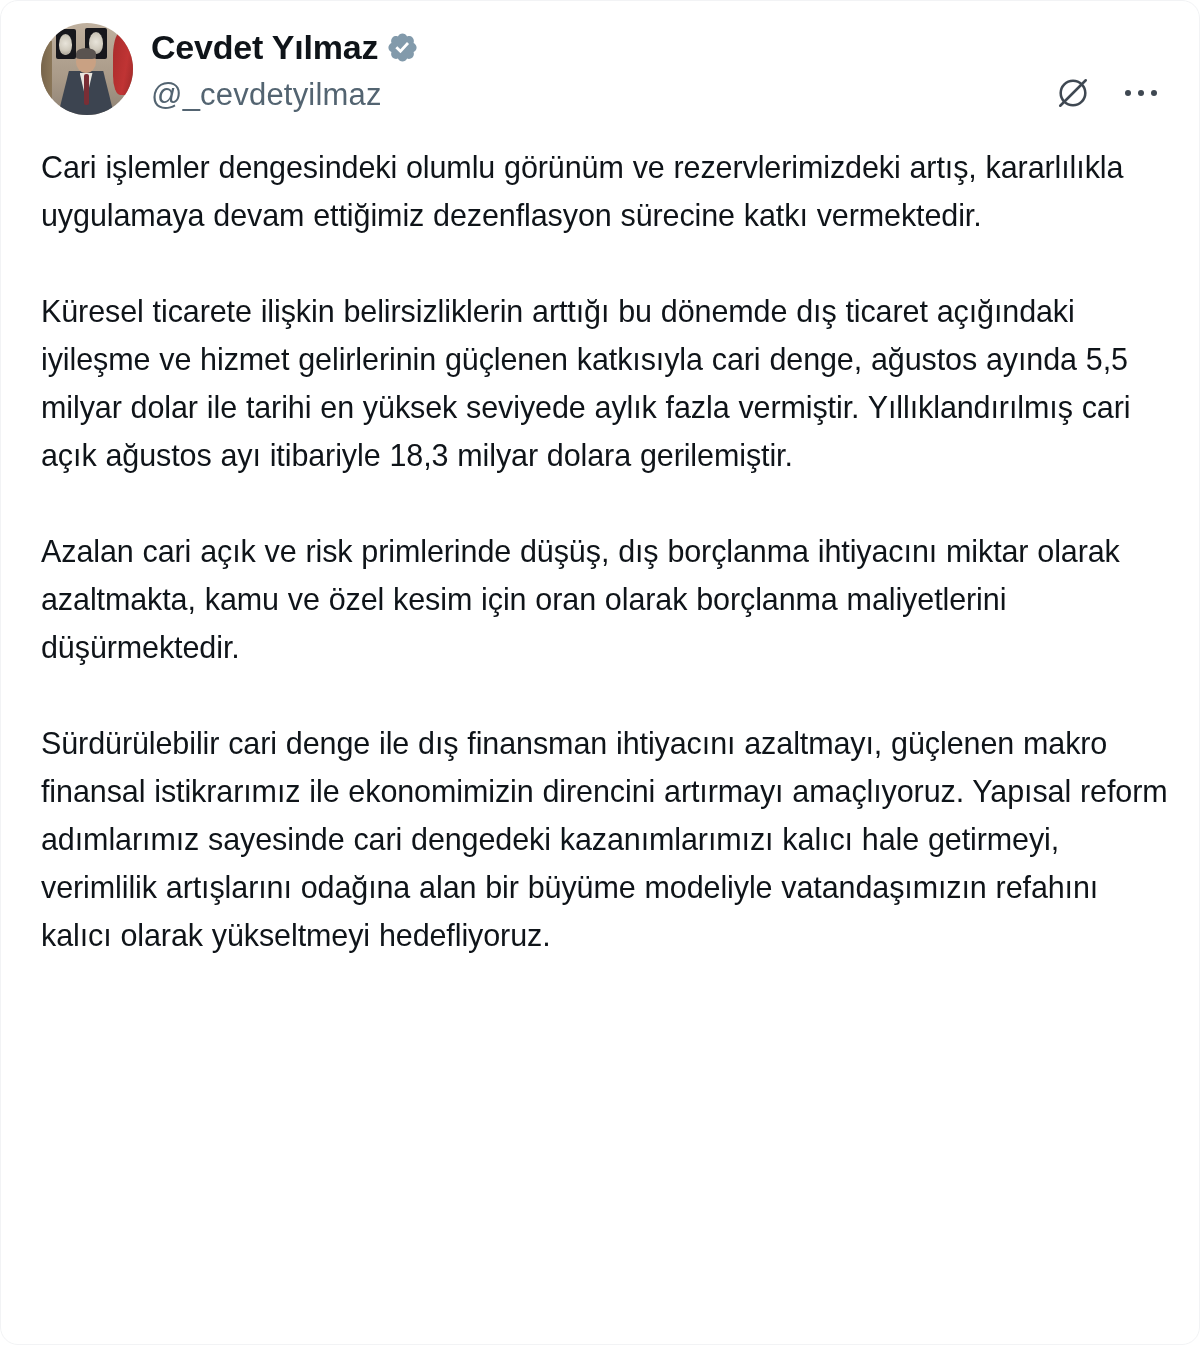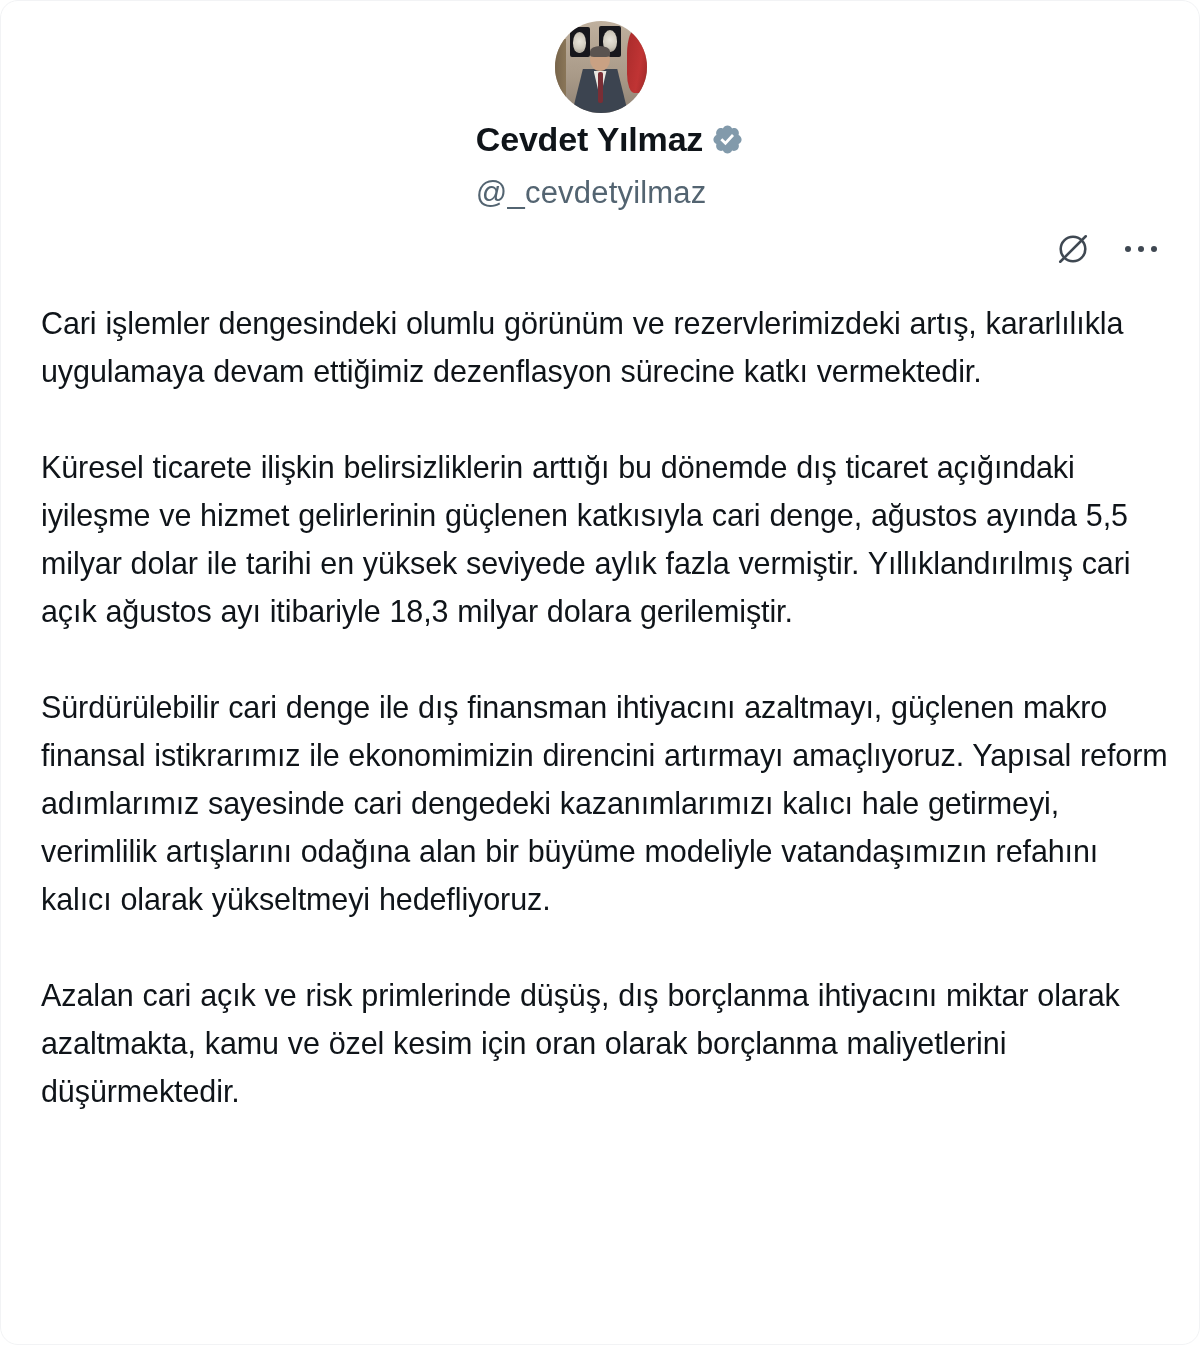--- a/index.html
+++ b/index.html
@@ -19,21 +19,21 @@
   }
   .post-card{
     width:1200px;height:1345px;
     background:var(--background);
     border:1px solid #f2f3f5;
     border-radius:18px;
     padding:20px 38px 30px 40px;
   }
   
   .post-header{
-    display:flex;align-items:center;flex-direction:column;
+    display:flex;align-items:flex-end;
   }
   .avatar{
     width:92px;height:92px;border-radius:50%;
     position:relative;overflow:hidden;flex:0 0 auto;
     background:linear-gradient(180deg,#bfb09e 0%,#a99a88 60%,#8f8274 100%);
   }
   .avatar .frame{position:absolute;background:#17171c;border-radius:2px;}
   .avatar .frame.f1{left:16%;top:7%;width:22%;height:32%;}
   .avatar .frame.f2{left:48%;top:5%;width:24%;height:34%;}
   .avatar .frame::after{
@@ -74,21 +74,21 @@
   }
   .author-block{margin-left:18px;padding-top:6px;min-width:0;}
   .author-name-row{display:flex;align-items:center;gap:8px;}
   .author-name{
     font-size:34px;font-weight:700;line-height:40px;color:var(--text-primary);
     letter-spacing:-0.2px;
   }
   .verified-badge{width:33px;height:33px;flex:0 0 auto;display:inline-block;}
   .verified-badge svg{width:100%;height:100%;display:block;}
   .author-handle{
-    display:block;font-size:31px;line-height:40px;margin-top:14px;
+    display:block;font-size:31px;line-height:40px;margin-top:8px;
     color:var(--text-secondary);letter-spacing:0.2px;
   }
   .header-actions{
     margin-left:auto;display:flex;align-items:center;gap:26px;padding-top:14px;
   }
   .icon-btn{
     background:none;border:none;cursor:pointer;padding:4px;
     display:flex;align-items:center;justify-content:center;color:#3f4852;
   }
   .grok-glyph{width:36px;height:36px;display:block;}
@@ -151,17 +151,17 @@
             <i></i>
         </span>
       </button>
     </div>
 
   </header>
 
   <div class="post-body">
     <p>Cari işlemler dengesindeki olumlu görünüm ve rezervlerimizdeki artış, kararlılıkla uygulamaya devam ettiğimiz dezenflasyon sürecine katkı vermektedir.</p>
     <p>Küresel ticarete ilişkin belirsizliklerin arttığı bu dönemde dış ticaret açığındaki iyileşme ve hizmet gelirlerinin güçlenen katkısıyla cari denge, ağustos ayında 5,5 milyar dolar ile tarihi en yüksek seviyede aylık fazla vermiştir. Yıllıklandırılmış cari açık ağustos ayı itibariyle 18,3 milyar dolara gerilemiştir.</p>
+    <p>Azalan cari açık ve risk primlerinde düşüş, dış borçlanma ihtiyacını miktar olarak azaltmakta, kamu ve özel kesim için oran olarak borçlanma maliyetlerini düşürmektedir.</p>
     <p>Sürdürülebilir cari denge ile dış finansman ihtiyacını azaltmayı, güçlenen makro finansal istikrarımız ile ekonomimizin direncini artırmayı amaçlıyoruz. Yapısal reform adımlarımız sayesinde cari dengedeki kazanımlarımızı kalıcı hale getirmeyi, verimlilik artışlarını odağına alan bir büyüme modeliyle vatandaşımızın refahını kalıcı olarak yükseltmeyi hedefliyoruz.</p>
-    <p>Azalan cari açık ve risk primlerinde düşüş, dış borçlanma ihtiyacını miktar olarak azaltmakta, kamu ve özel kesim için oran olarak borçlanma maliyetlerini düşürmektedir.</p>
   </div>
 
 </article>
 
 </body></html>

